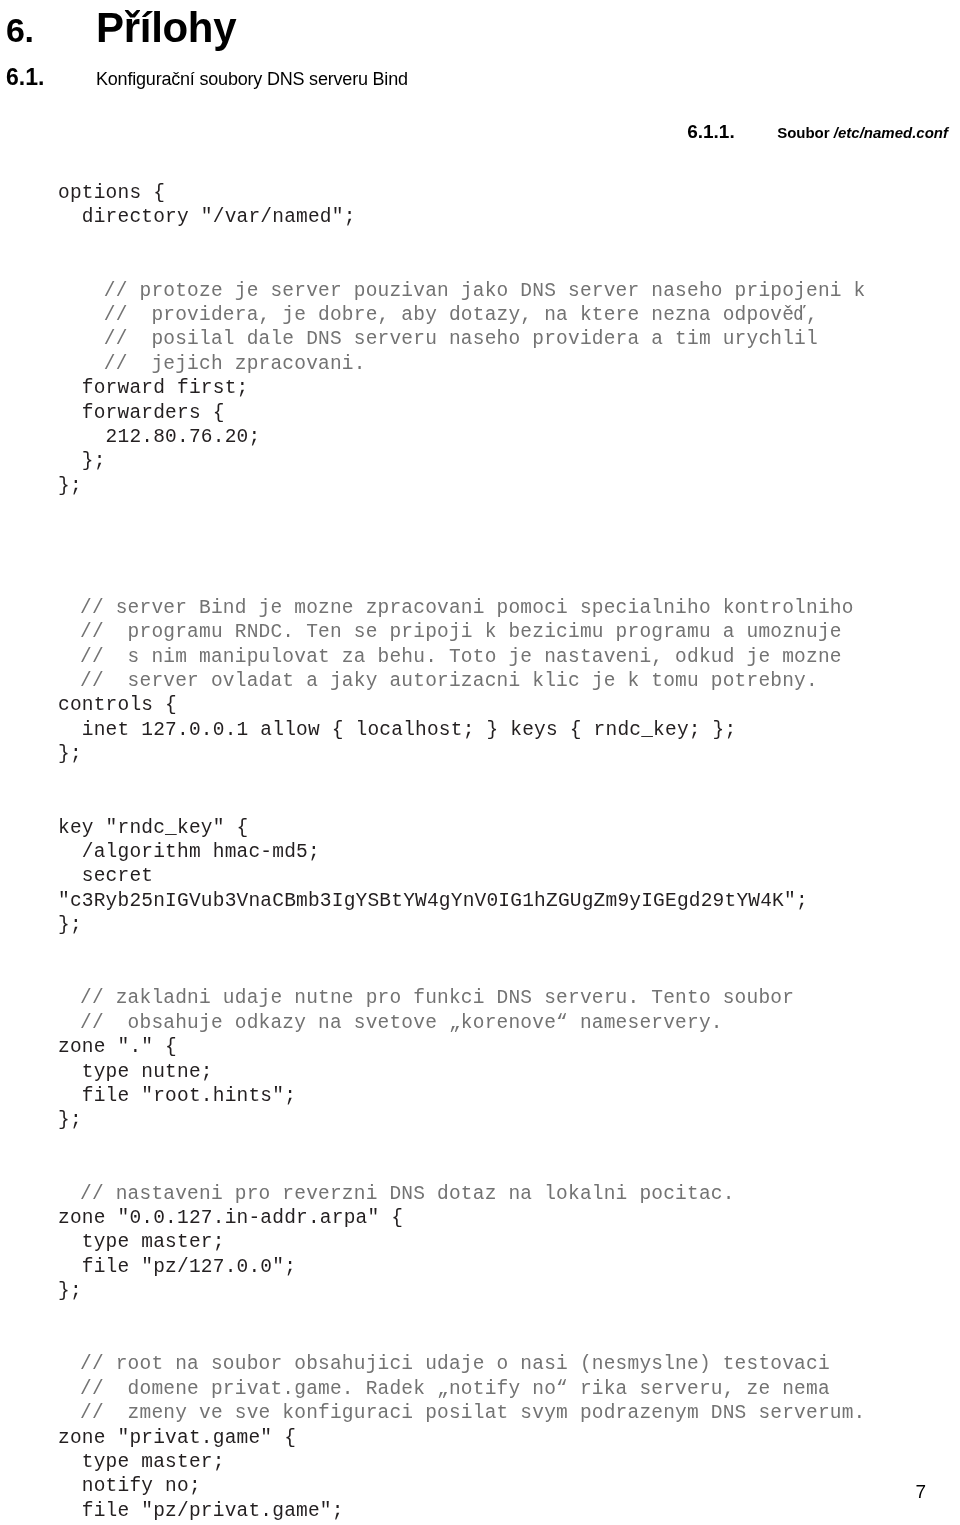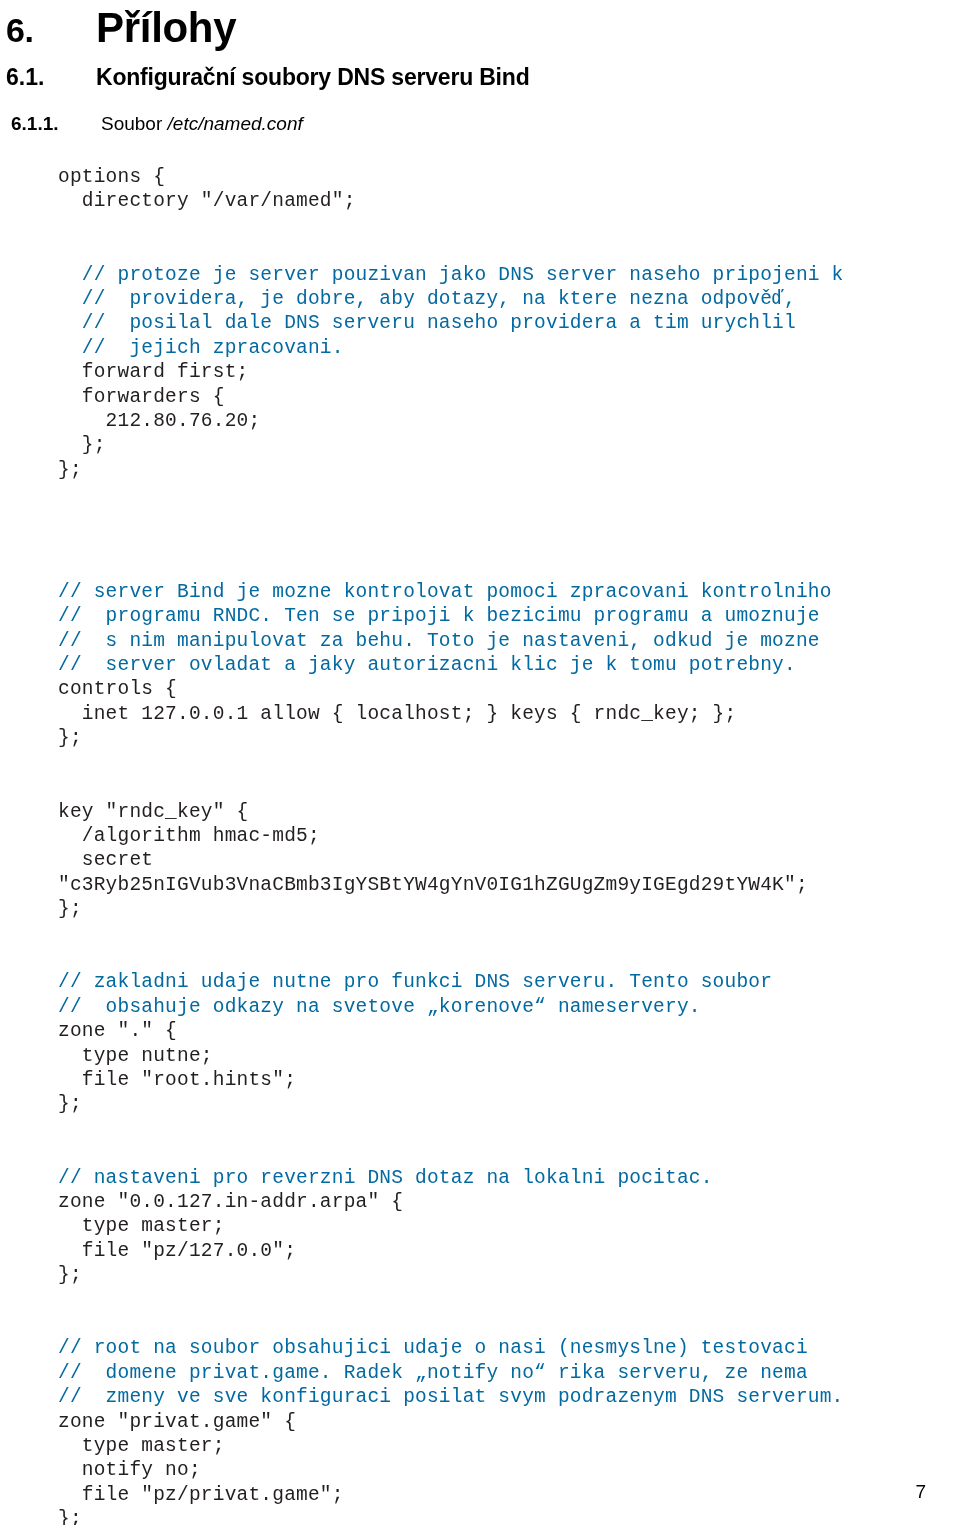--- a/index.html
+++ b/index.html
@@ -50,40 +50,41 @@
     margin: 0;
     padding: 12px 16px 0 6px;
   }
   .h2-num {
     font-size: 23px;
     font-weight: bold;
     width: 90px;
     flex: 0 0 90px;
   }
   .h2-text {
-    font-size: 23px;
-    font-weight: bold;
+    font-size: 18px;
+    font-weight: normal;
     letter-spacing: -0.2px;
   }
 
   .h3-row {
     display: flex;
     align-items: baseline;
-    margin: 4px;
+    margin: 12px;
     padding: 18px 0 0 7px;
+    justify-content: flex-end;
   }
   .h3-num {
     font-size: 19px;
     font-weight: bold;
     width: 90px;
     flex: 0 0 90px;
   }
   .h3-text {
-    font-size: 19px;
-    font-weight: normal;
+    font-size: 15px;
+    font-weight: bold;
   }
   .h3-text .ital {
     font-style: italic;
   }
 
   
   .code-block {
     margin: 0;
     padding: 26px 0 0 58px;
     font-family: "Liberation Mono", "DejaVu Sans Mono", monospace;
@@ -91,21 +92,22 @@
     line-height: 24.4px;
     letter-spacing: 0.2px;
     white-space: pre;
     color: #231f20;
   }
   .code-line {
     white-space: pre;
     min-height: 24.4px;
   }
   .cmt {
-    color: #0369a1;
+    color: #737373;
+    margin-left: 22px;
   }
   .blank {
     display: block;
     height: 24.4px;
   }
 
   
   .footer {
     position: absolute;
     right: 34px;
@@ -142,21 +144,21 @@
 <span class="code-line cmt">  //  providera, je dobre, aby dotazy, na ktere nezna odpověď,</span>
 <span class="code-line cmt">  //  posilal dale DNS serveru naseho providera a tim urychlil</span>
 <span class="code-line cmt">  //  jejich zpracovani.</span>
 <span class="code-line">  forward first;</span>
 <span class="code-line">  forwarders {</span>
 <span class="code-line">    212.80.76.20;</span>
 <span class="code-line">  };</span>
 <span class="code-line">};</span>
 <span class="code-line blank"></span>
 <span class="code-line blank"></span>
-<span class="code-line cmt">// server Bind je mozne kontrolovat pomoci zpracovani kontrolniho</span>
+<span class="code-line cmt">// server Bind je mozne zpracovani pomoci specialniho kontrolniho</span>
 <span class="code-line cmt">//  programu RNDC. Ten se pripoji k bezicimu programu a umoznuje</span>
 <span class="code-line cmt">//  s nim manipulovat za behu. Toto je nastaveni, odkud je mozne</span>
 <span class="code-line cmt">//  server ovladat a jaky autorizacni klic je k tomu potrebny.</span>
 <span class="code-line">controls {</span>
 <span class="code-line">  inet 127.0.0.1 allow { localhost; } keys { rndc_key; };</span>
 <span class="code-line">};</span>
 <span class="code-line blank"></span>
 <span class="code-line">key "rndc_key" {</span>
 <span class="code-line">  /algorithm hmac-md5;</span>
 <span class="code-line">  secret</span>

